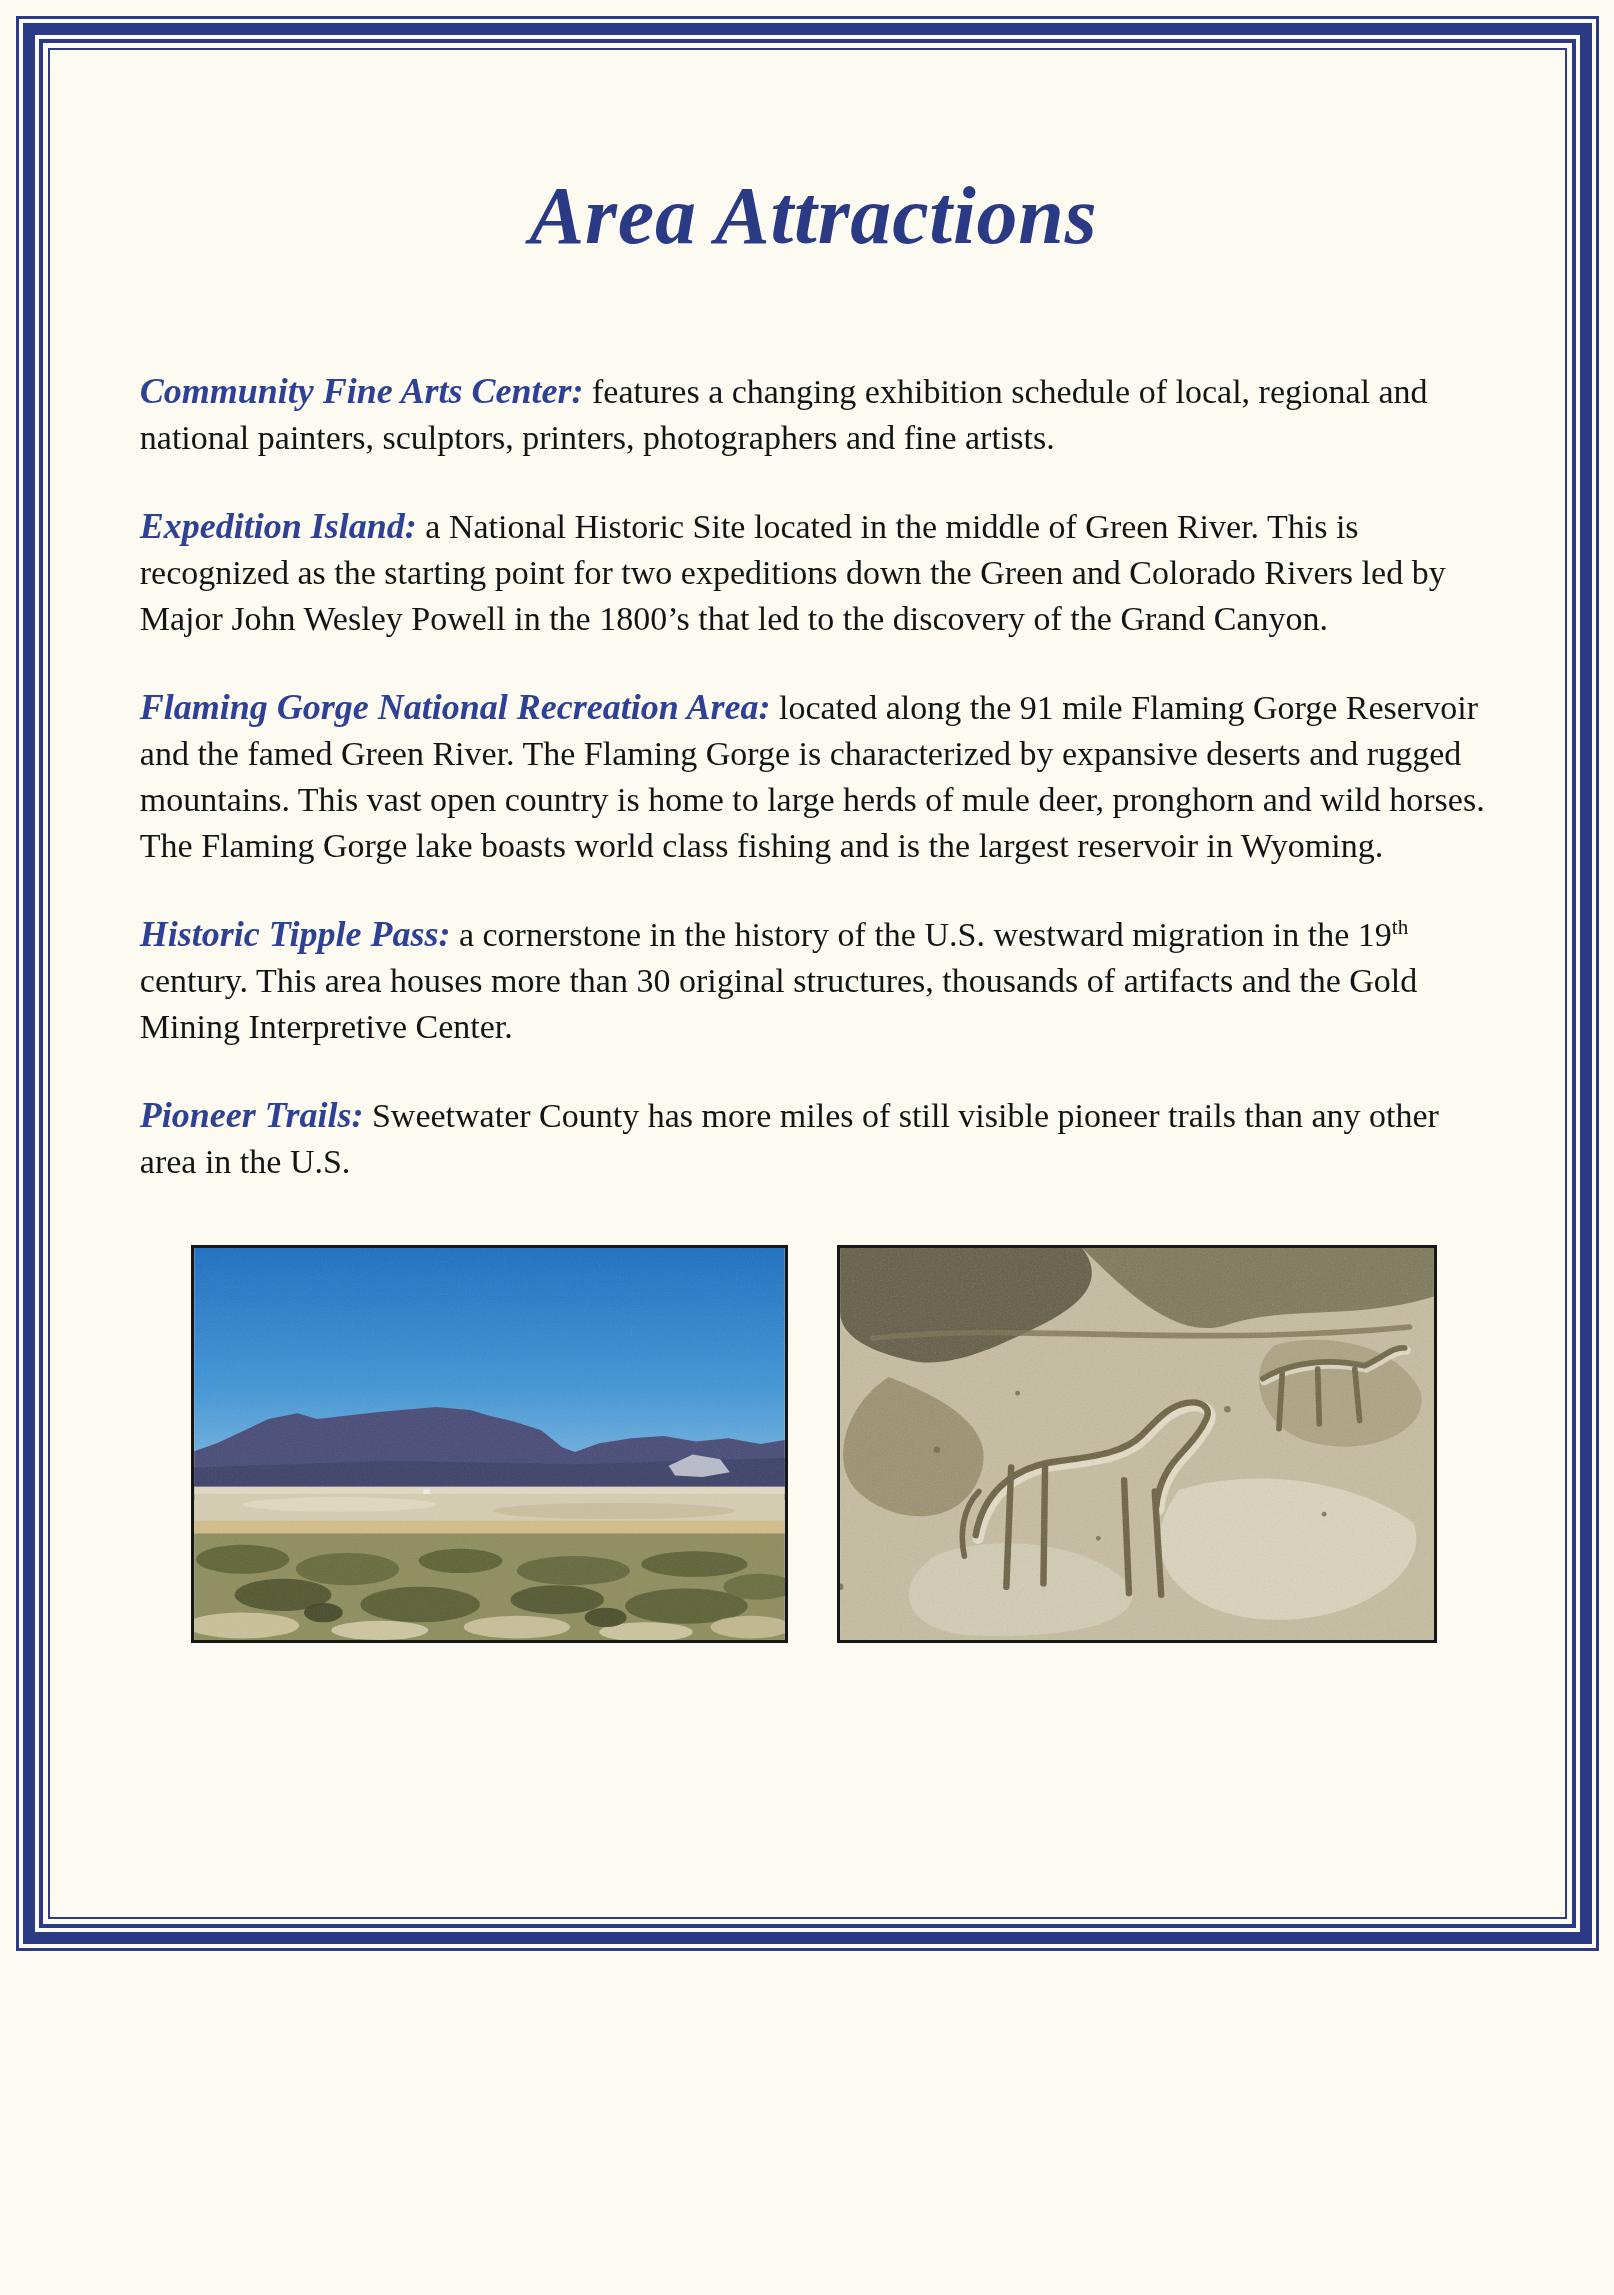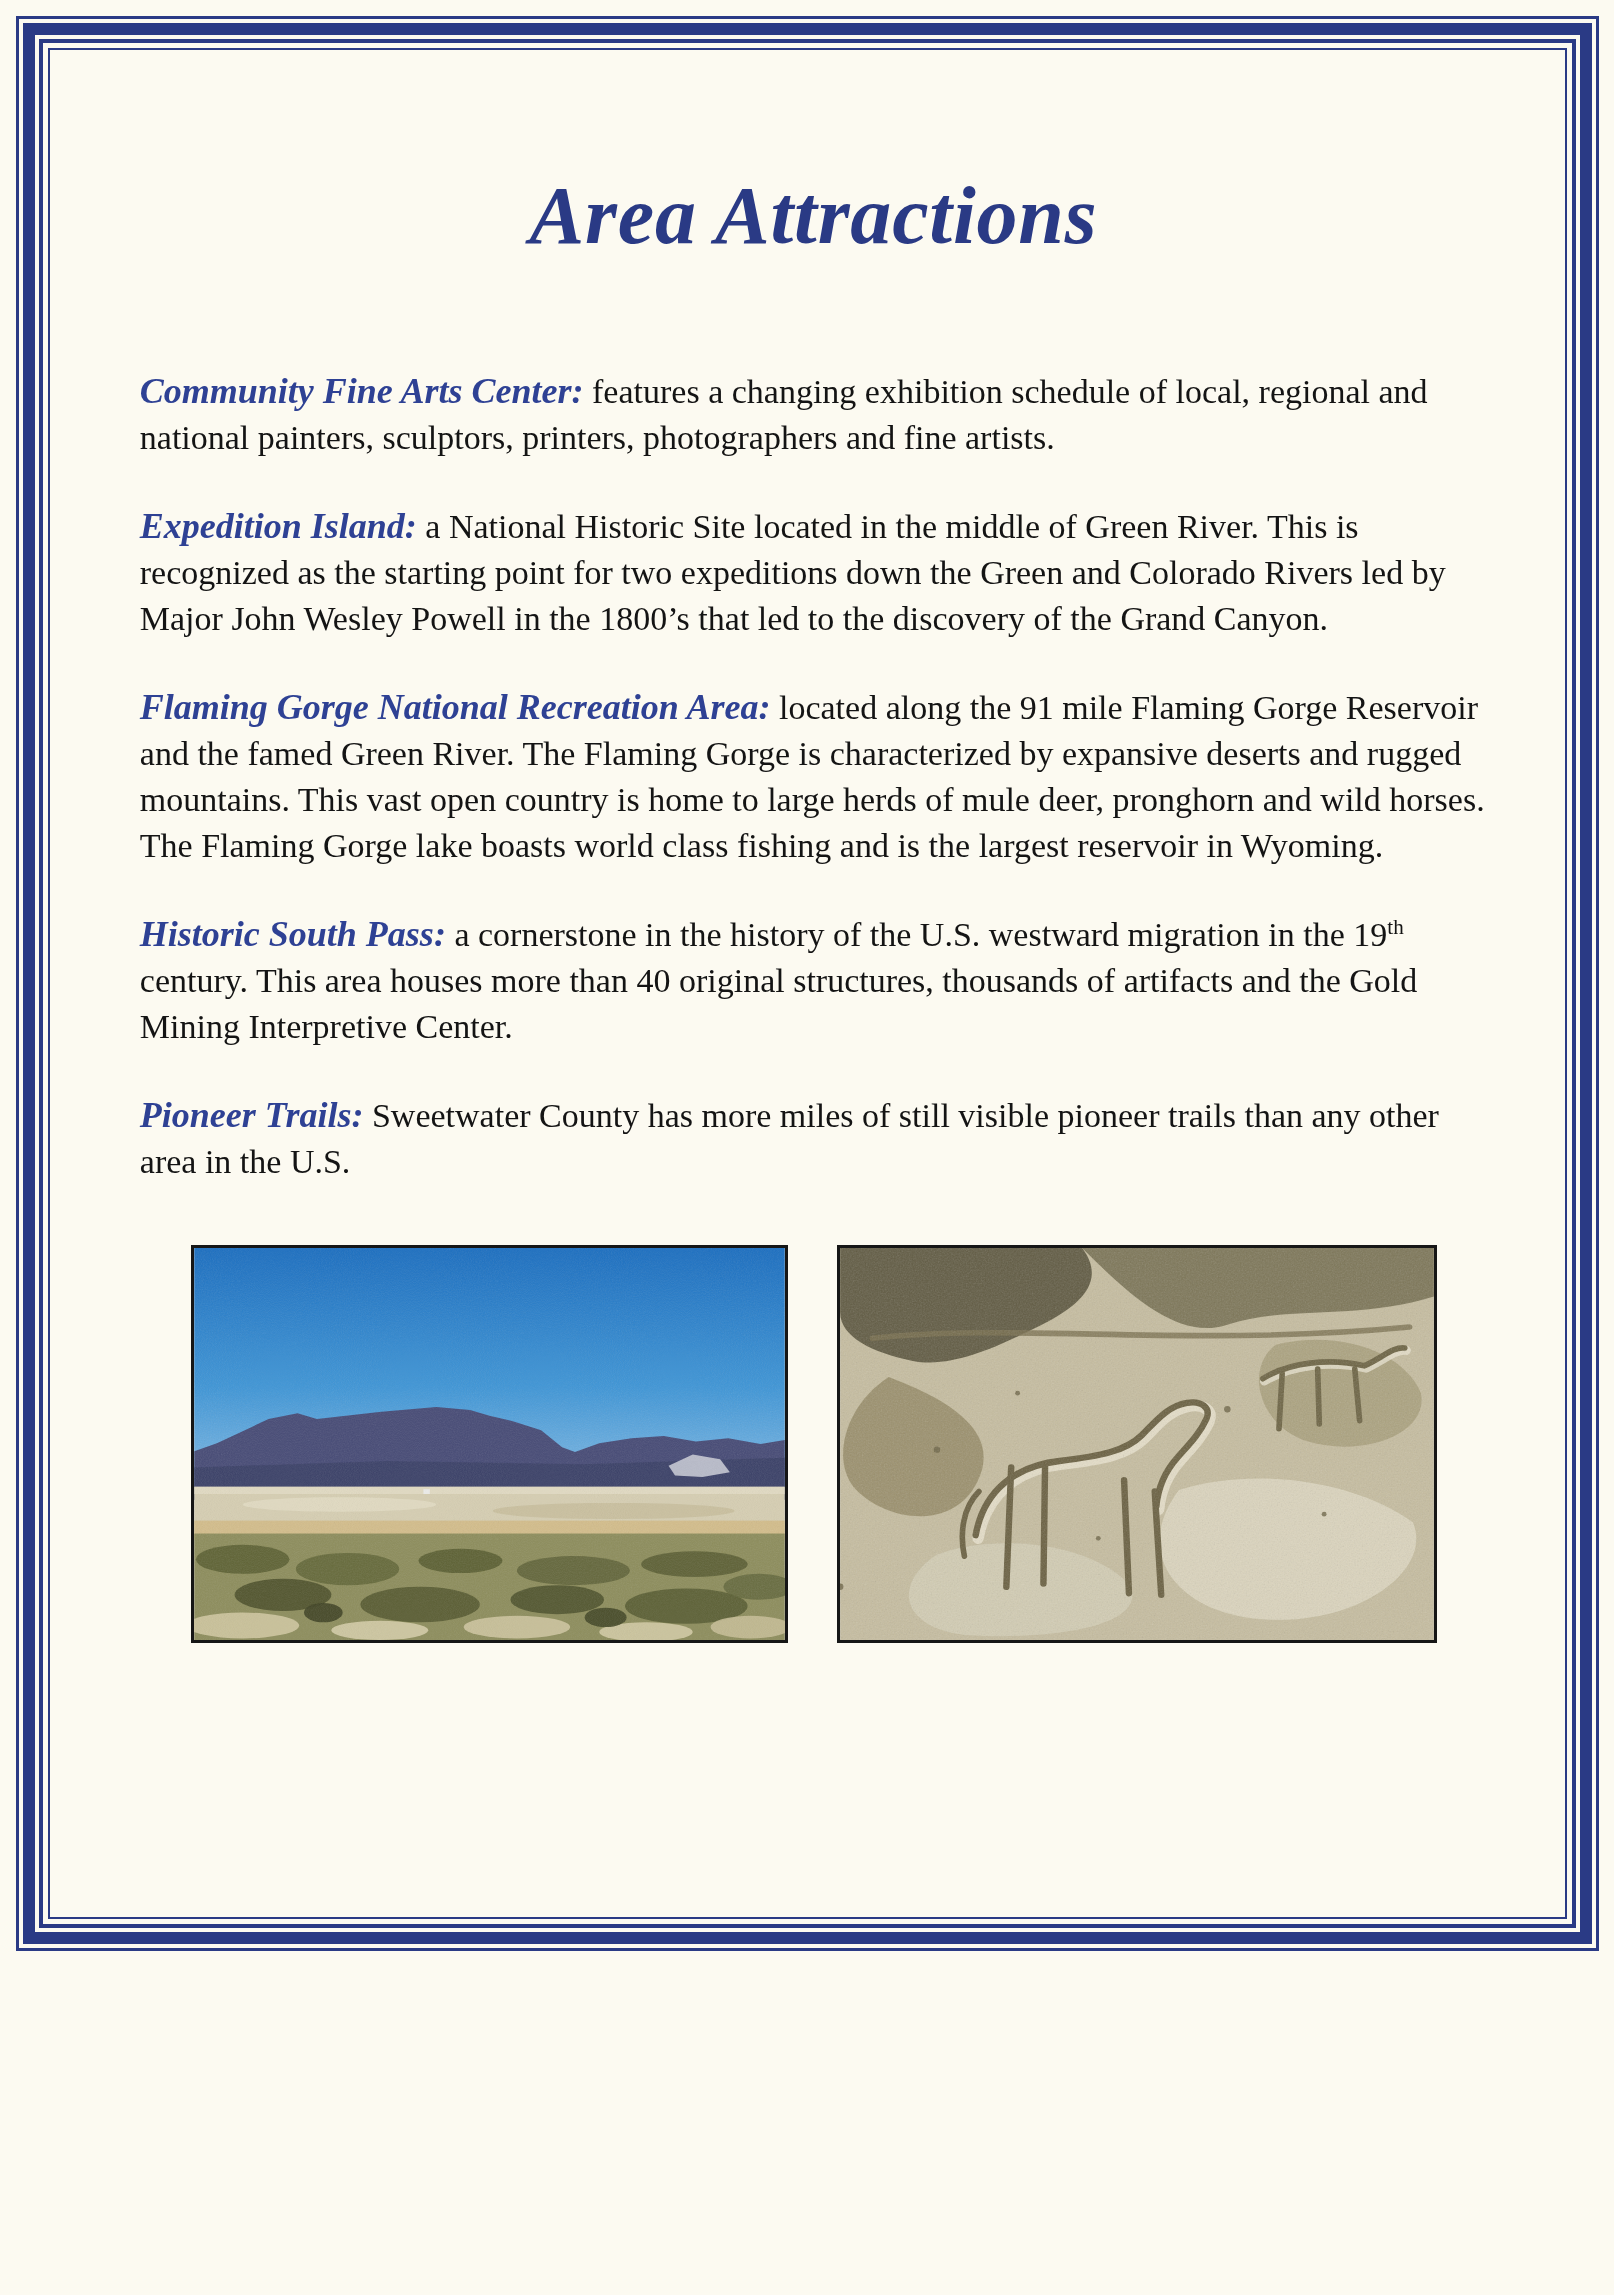--- a/index.html
+++ b/index.html
@@ -76,21 +76,21 @@
           <div class="content">
 
             <h1 class="title">Area Attractions</h1>
 
             <p class="entry"><span class="hd">Community Fine Arts Center:</span><span class="lead"></span><span class="bd"> features a changing exhibition schedule of local, regional and national painters, sculptors, printers, photographers and fine artists.</span><sup class="sup"></sup><span class="bd"></span></p>
 
             <p class="entry"><span class="hd">Expedition Island:</span><span class="lead"></span><span class="bd"> a National Historic Site located in the middle of Green River. This is recognized as the starting point for two expeditions down the Green and Colorado Rivers led by Major John Wesley Powell in the 1800’s that led to the discovery of the Grand Canyon.</span><sup class="sup"></sup><span class="bd"></span></p>
 
             <p class="entry"><span class="hd">Flaming Gorge National Recreation Area:</span><span class="lead"></span><span class="bd"> located along the 91 mile Flaming Gorge Reservoir and the famed Green River. The Flaming Gorge is characterized by expansive deserts and rugged mountains. This vast open country is home to large herds of mule deer, pronghorn and wild horses. The Flaming Gorge lake boasts world class fishing and is the largest reservoir in Wyoming.</span><sup class="sup"></sup><span class="bd"></span></p>
 
-            <p class="entry"><span class="hd">Historic South Pass:</span><span class="lead"></span><span class="bd"> a cornerstone in the history of the U.S. westward migration in the 19</span><sup class="sup">th</sup><span class="bd"> century. This area houses more than 40 original structures, thousands of artifacts and the Gold Mining Interpretive Center.</span></p>
+            <p class="entry"><span class="hd">Historic Tipple Pass:</span><span class="lead"></span><span class="bd"> a cornerstone in the history of the U.S. westward migration in the 19</span><sup class="sup">th</sup><span class="bd"> century. This area houses more than 30 original structures, thousands of artifacts and the Gold Mining Interpretive Center.</span></p>
 
 
 
             <p class="entry"><span class="hd">Pioneer Trails:</span><span class="lead"></span><span class="bd"> Sweetwater County has more miles of still visible pioneer trails than any other area in the U.S.</span><sup class="sup"></sup><span class="bd"></span></p>
 
 
             <div class="photos">
 
               <svg class="photo" width="591" height="392" viewBox="0 0 732 486" xmlns="http://www.w3.org/2000/svg">
                 <defs>

